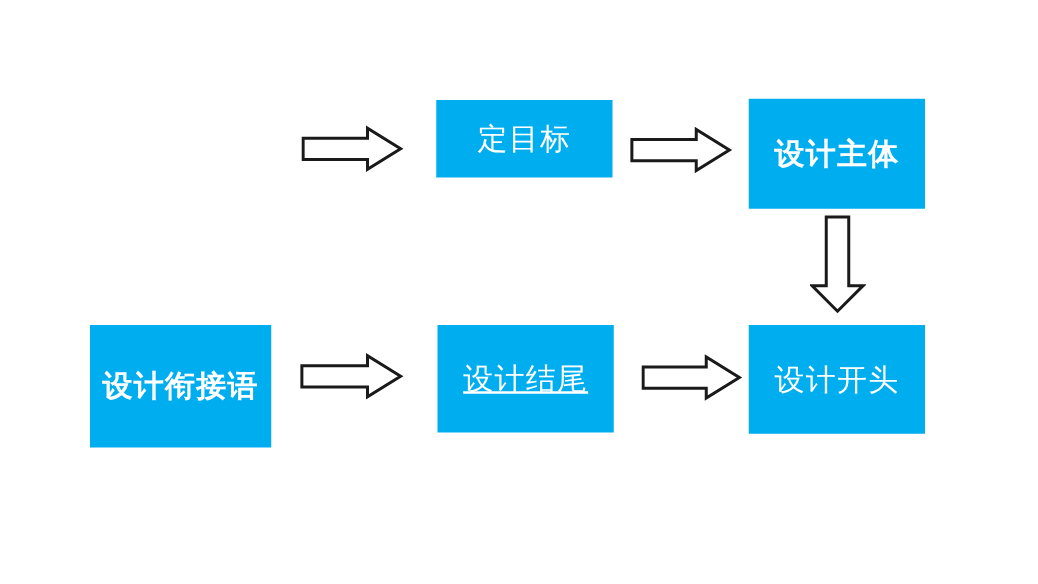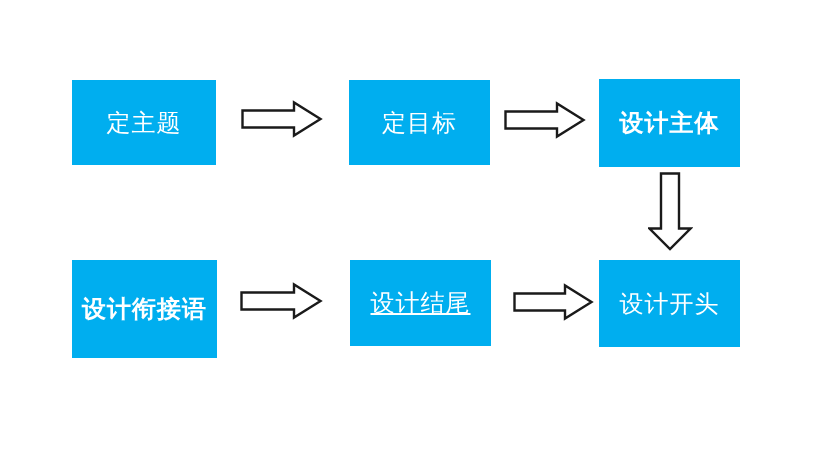--- a/index.html
+++ b/index.html
@@ -28,21 +28,21 @@
     display: flex;
     align-items: center;
     justify-content: center;
     font-size: 24px;
     letter-spacing: 1px;
     font-weight: 400;
     white-space: nowrap;
   }
 
   .node-1 { left: 72px;  top: 80px;  width: 144px; height: 85px; }
-  .node-2 { left: 349px; top: 80px;  width: 141px; height: 85px; }
+  .node-2 { left: 349px; top: 80px;  width: 141px; height: 62px; }
   .node-3 { left: 599px; top: 79px;  width: 141px; height: 88px; font-weight: bold; }
   .node-4 { left: 72px;  top: 260px; width: 145px; height: 98px; font-weight: bold; }
   .node-5 { left: 350px; top: 260px; width: 141px; height: 86px; text-decoration: underline; }
   .node-6 { left: 599px; top: 260px; width: 141px; height: 87px; }
 
   .arrow { position: absolute; line-height: 0; }
   .arrow svg { display: block; }
   .arrow polygon {
     fill: var(--arrow-fill);
     stroke: var(--arrow-stroke);
@@ -70,23 +70,20 @@
       -1px -1px 1px rgba(205, 205, 205, 0.55),
       0 0 1px rgba(150, 150, 150, 0.5);
     white-space: nowrap;
   }
 </style>
 </head>
 <body>
 
 <div class="canvas">
 
-  <div class="node node-1">
-    <span>定主题</span>
-  </div>
 
   <div class="arrow arrow-a">
     <svg width="82" height="38" viewBox="0 0 82 38" aria-hidden="true">
       <polygon points="1.5,10.5 53,10.5 53,2.5 79.5,19 53,35.5 53,27.5 1.5,27.5"></polygon>
     </svg>
   </div>
 
   <div class="node node-2">
     <span>定目标</span>
   </div>

